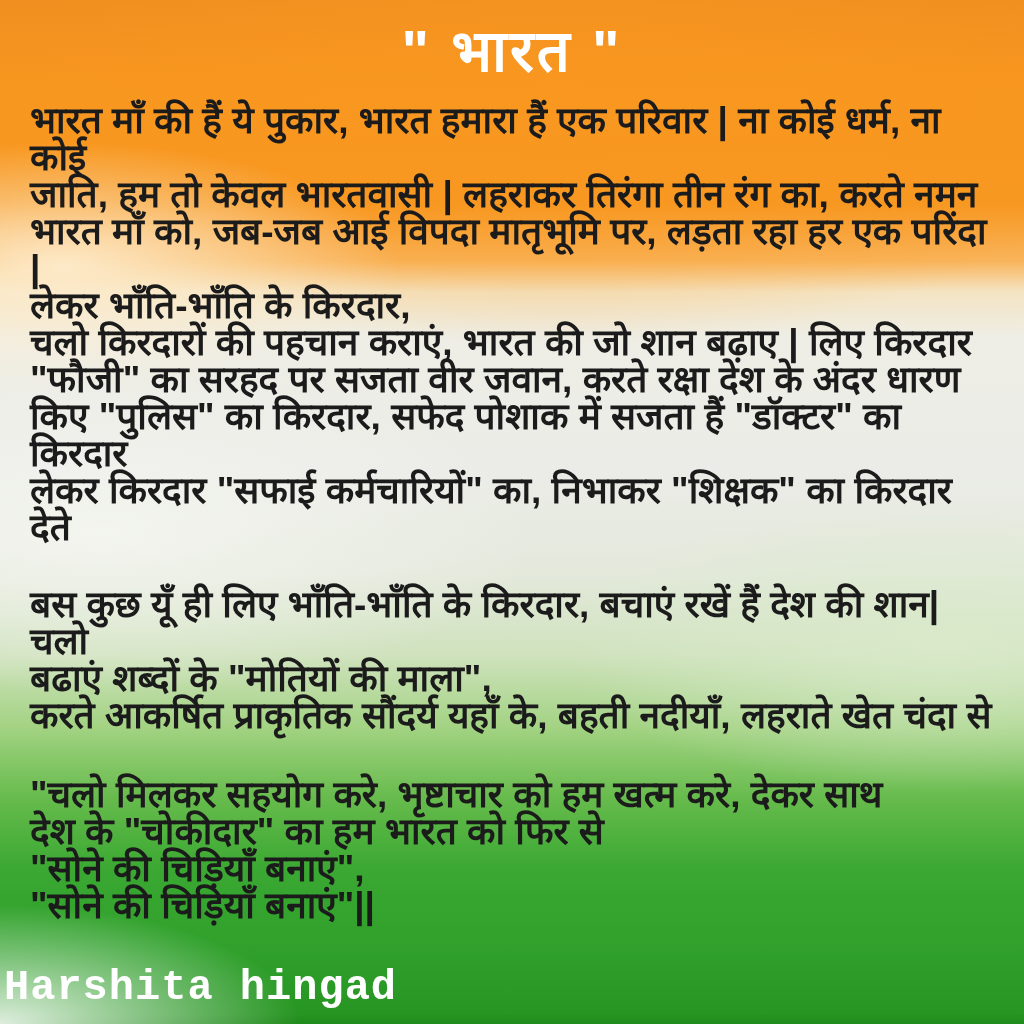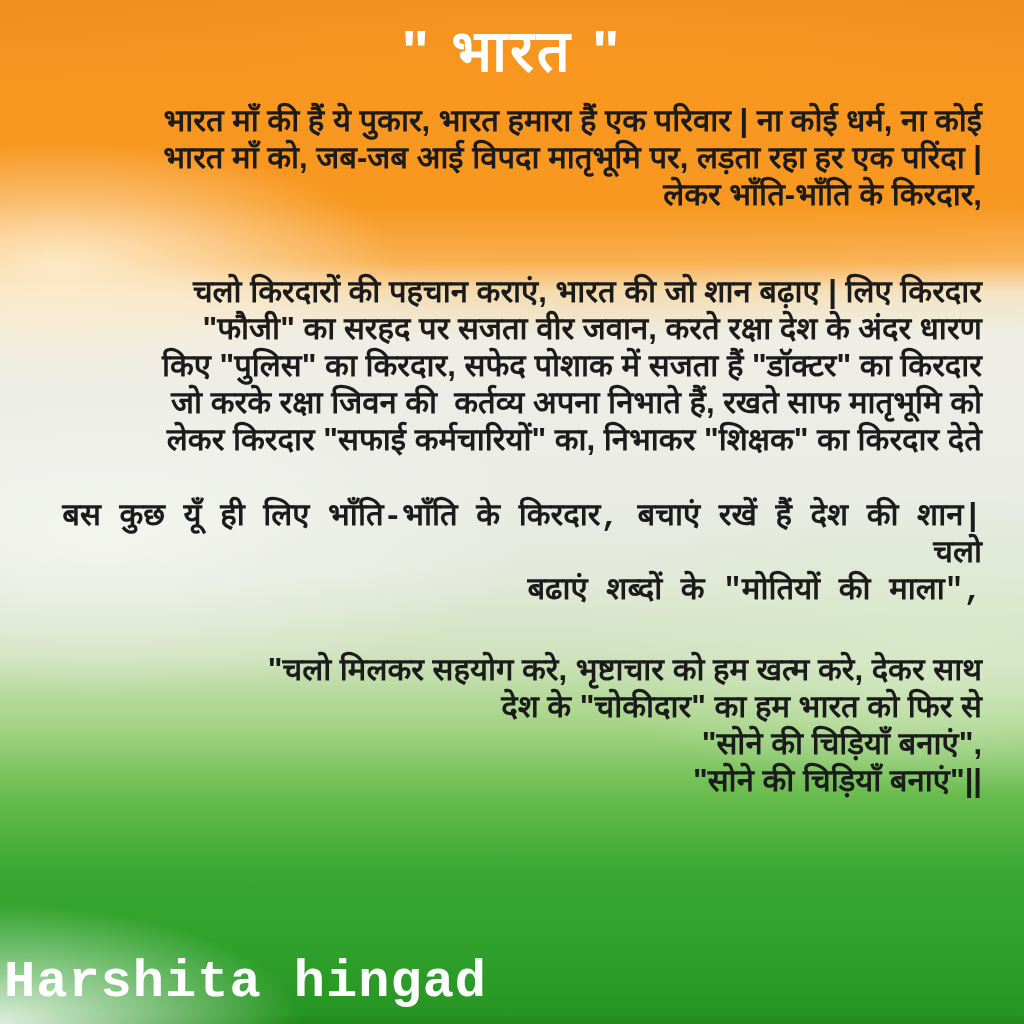--- a/index.html
+++ b/index.html
@@ -51,70 +51,71 @@
     color: #ffffff;
     font-size: 58px;
     font-weight: bold;
     letter-spacing: 3px;
     line-height: 1.35;
   }
 
   .poem {
     color: #1b1b1b;
     font-weight: bold;
-    font-size: 31px;
+    font-size: 37px;
     line-height: 37px;
-    text-align: right;
-    padding: 0 42px;
+    text-align: left;
+    padding: 0 30px;
   }
 
   .stanza-1 { margin-top: 12px; }
-  .stanza-2 { margin-top: 60px; }
-  .stanza-3 { margin-top: 40px; font-family: Liberation Mono, monospace; }
+  .stanza-2 { }
+  .stanza-3 { margin-top: 40px; }
   .stanza-4 { margin-top: 42px; }
 
   .line { white-space: pre-wrap; }
 
   .signature {
     position: absolute;
     left: 4px;
     bottom: 12px;
     color: #ffffff;
     font-family: "Liberation Mono", "DejaVu Sans Mono", monospace;
-    font-size: 52px;
+    font-size: 42px;
     font-weight: bold;
     letter-spacing: 1px;
   }
 </style>
 </head>
 <body>
 
 <div class="poster">
 
   <h1 class="title">" भारत "</h1>
 
   <div class="poem">
 
     <div class="stanza stanza-1">
       <div class="line">भारत माँ की हैं ये पुकार, भारत हमारा हैं एक परिवार | ना कोई धर्म, ना कोई</div>
+      <div class="line">जाति, हम तो केवल भारतवासी | लहराकर तिरंगा तीन रंग का, करते नमन</div>
       <div class="line">भारत माँ को, जब-जब आई विपदा मातृभूमि पर, लड़ता रहा हर एक परिंदा |</div>
       <div class="line">लेकर भाँति-भाँति के किरदार,</div>
     </div>
 
     <div class="stanza stanza-2">
       <div class="line">चलो किरदारों की पहचान कराएं, भारत की जो शान बढ़ाए | लिए किरदार</div>
       <div class="line">"फौजी" का सरहद पर सजता वीर जवान, करते रक्षा देश के अंदर धारण</div>
       <div class="line">किए "पुलिस" का किरदार, सफेद पोशाक में सजता हैं "डॉक्टर" का किरदार</div>
-      <div class="line">जो करके रक्षा जिवन की  कर्तव्य अपना निभाते हैं, रखते साफ मातृभूमि को</div>
       <div class="line">लेकर किरदार "सफाई कर्मचारियों" का, निभाकर "शिक्षक" का किरदार देते</div>
     </div>
 
     <div class="stanza stanza-3">
       <div class="line">बस कुछ यूँ ही लिए भाँति-भाँति के किरदार, बचाएं रखें हैं देश की शान|चलो</div>
       <div class="line">बढाएं शब्दों के "मोतियों की माला",</div>
+      <div class="line">करते आकर्षित प्राकृतिक सौंदर्य यहाँ के, बहती नदीयाँ, लहराते खेत चंदा से</div>
     </div>
 
     <div class="stanza stanza-4">
       <div class="line">"चलो मिलकर सहयोग करे, भृष्टाचार को हम खत्म करे, देकर साथ</div>
       <div class="line">देश के "चोकीदार" का हम भारत को फिर से</div>
       <div class="line">"सोने की चिड़ियाँ बनाएं",</div>
       <div class="line">"सोने की चिड़ियाँ बनाएं"||</div>
     </div>
 
   </div>

